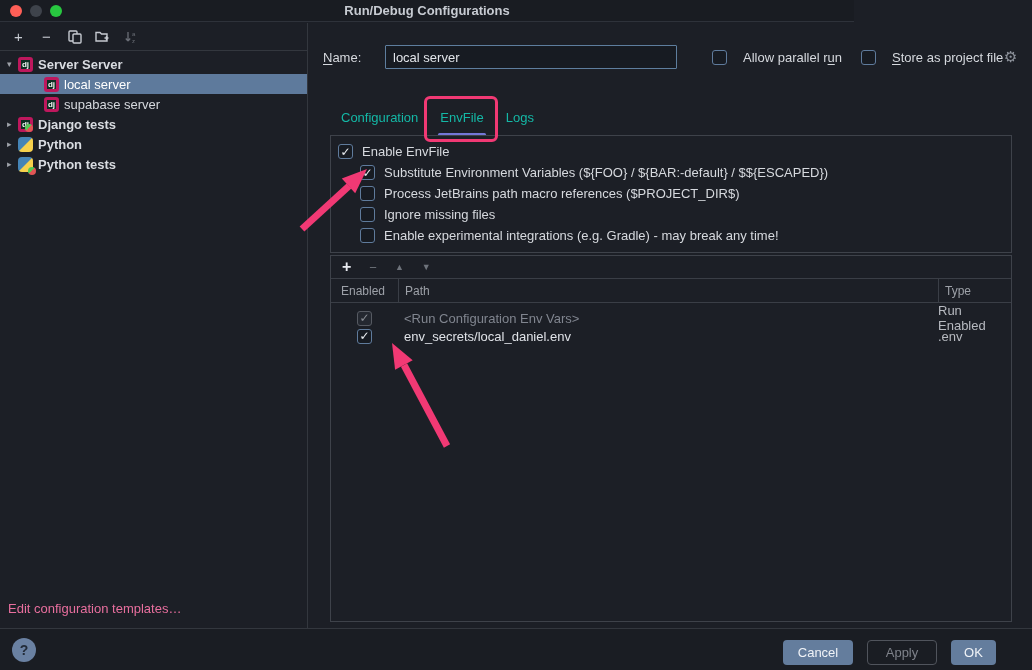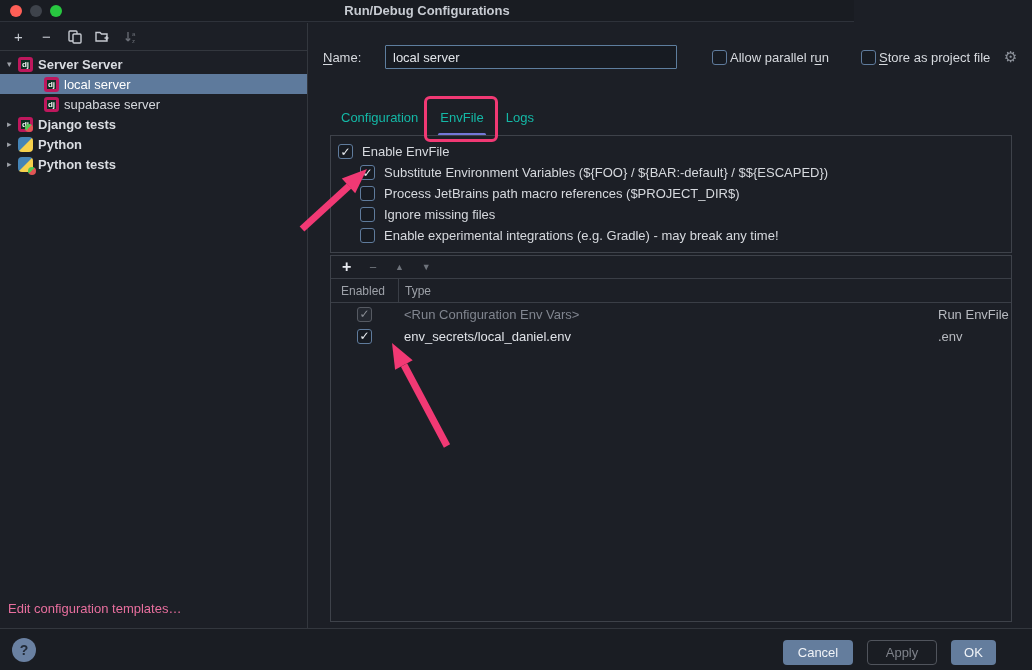--- a/index.html
+++ b/index.html
@@ -49,21 +49,21 @@
 
   .edit-templates { position:absolute; left:8px; top:578px; color:#e86f9e; cursor:pointer; }
 
   
   .name-label { position:absolute; left:323px; top:50px; color:#d6d9de; }
   .name-input { position:absolute; left:385px; top:45px; width:292px; height:24px;
     background:#171b22; border:1px solid #5e7e9e; color:#e2e5ea; font-size:13px;
     padding:0 7px; font-family:inherit; border-radius:1px; }
   .hdr-check1 { position:absolute; left:712px; top:50px; }
   .hdr-check2 { position:absolute; left:861px; top:50px; }
-  .cbrow { display:flex; align-items:center; gap:3px; white-space:nowrap; }
+  .cbrow { display:flex; align-items:center; gap:16px; white-space:nowrap; }
   .gear { position:absolute; left:1004px; top:48px; color:#8d929b; font-size:15px; }
 
   
   .cb { width:15px; height:15px; border:1px solid #5f7b9c; border-radius:3px;
     background:#171b22; display:inline-flex; align-items:center; justify-content:center;
     flex:none; }
   .cb .mark { display:none; font-style:normal; color:#eef1f5; font-size:12px;
     font-weight:bold; line-height:1; }
   .cb.on .mark { display:block; }
   .cb.dim { border-color:#565a62; background:#242830; }
@@ -242,30 +242,31 @@
 
 <div class="tbl-panel">
   <div class="tbl-toolbar">
     <span class="ttico add">+</span>
     <span class="ttico">−</span>
     <span class="ttico tri">▲</span>
     <span class="ttico tri">▼</span>
   </div>
   <div class="tbl-head">
     <div class="hc">Enabled</div>
+    <div class="hc">Path</div>
     <div class="hc">Type</div>
   </div>
   <div class="tbl-row">
     <div class="cbcell">
         <span class="cb dim on">
           <i class="mark">✓</i>
         </span>
       </div>
     <div class="path dimtxt">&lt;Run Configuration Env Vars&gt;</div>
-    <div class="type">Run EnvFile</div>
+    <div class="type">Run Enabled</div>
   </div>
   <div class="tbl-row">
     <div class="cbcell">
         <span class="cb on">
           <i class="mark">✓</i>
         </span>
       </div>
     <div class="path">env_secrets/local_daniel.env</div>
     <div class="type">.env</div>
   </div>

